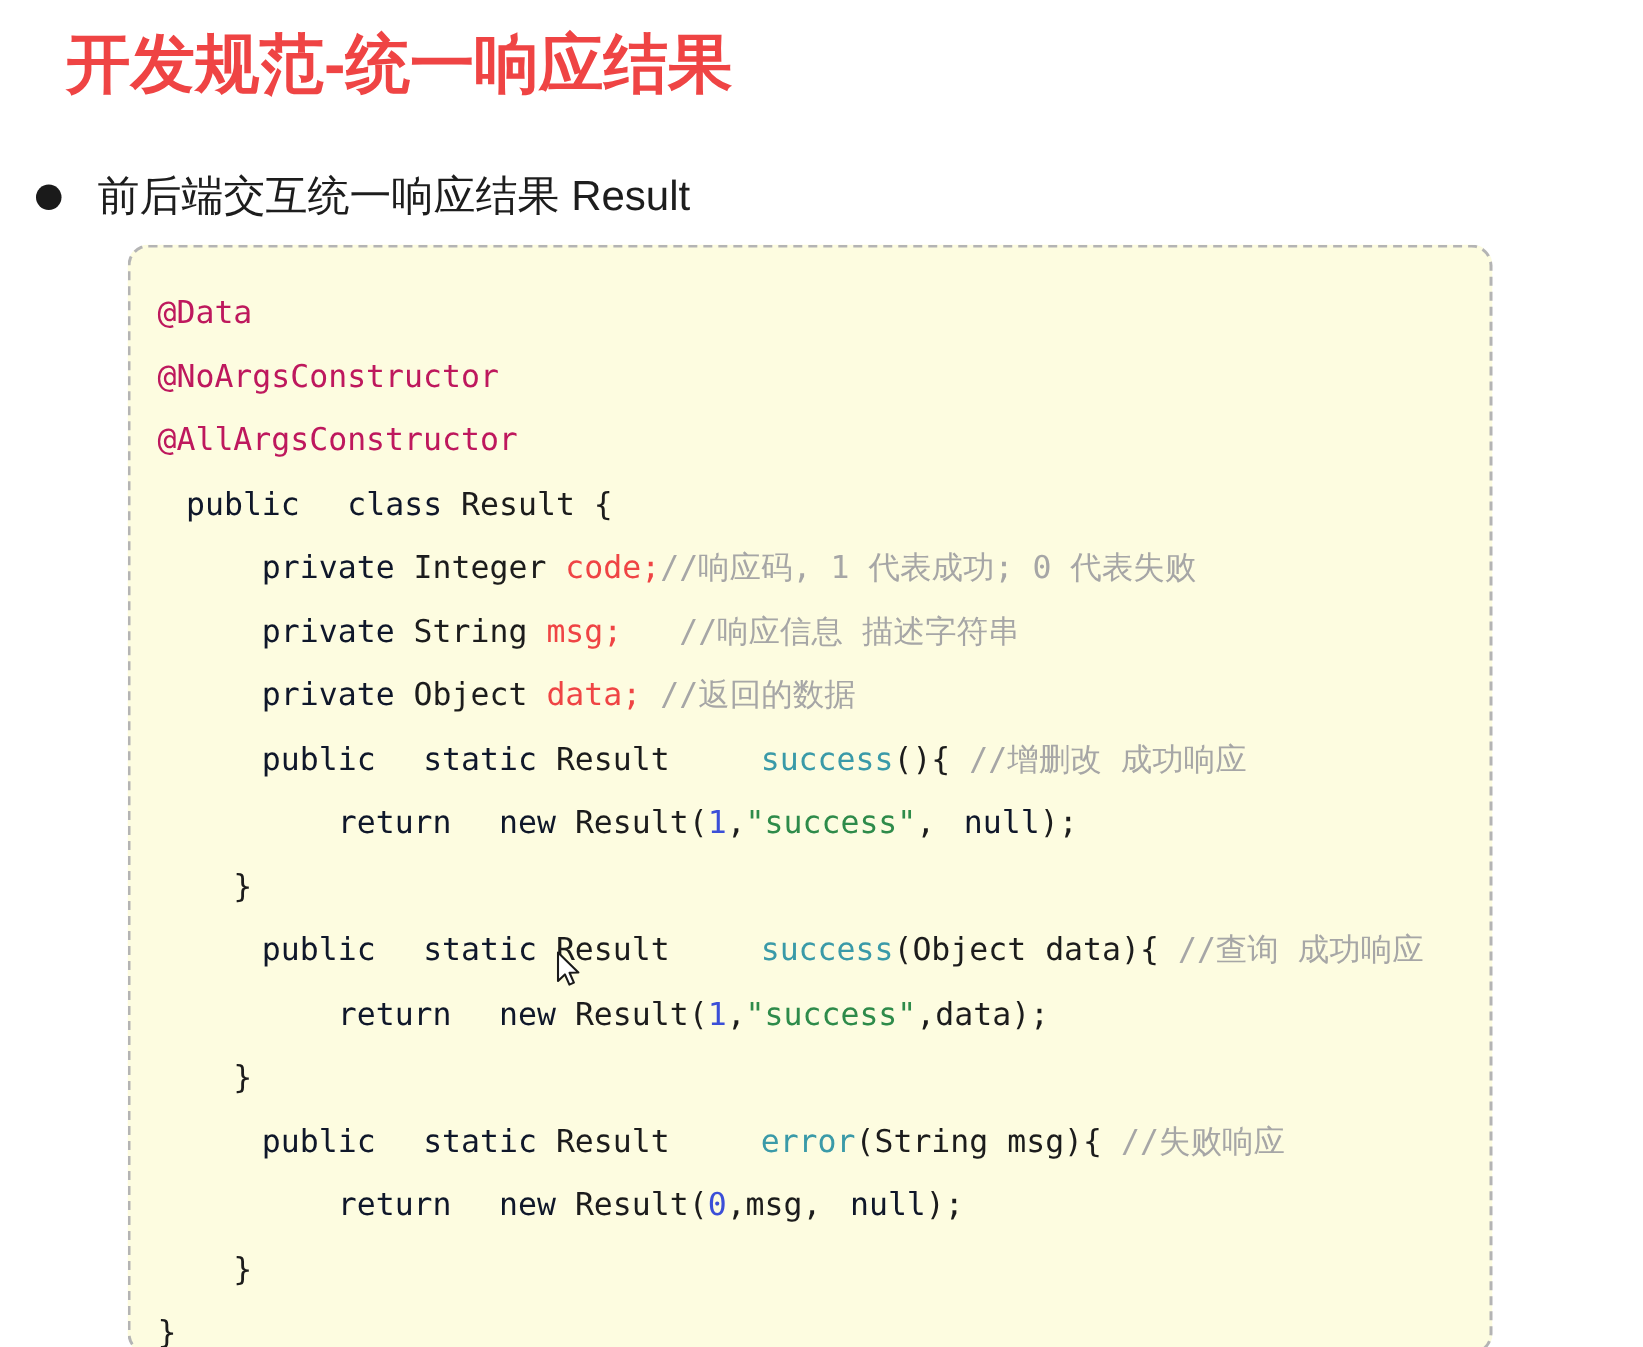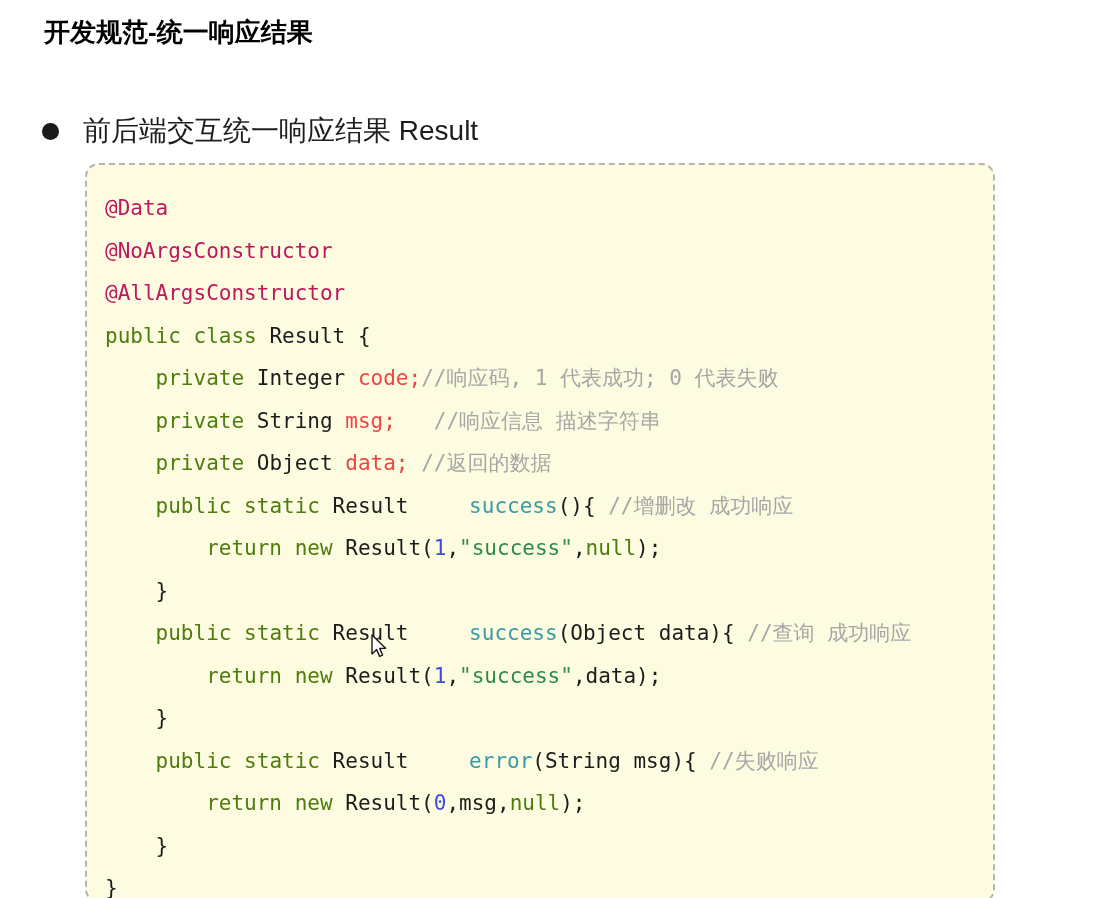--- a/index.html
+++ b/index.html
@@ -13,32 +13,32 @@
     position: relative;
     overflow: hidden;
     font-family: "Liberation Sans", "DejaVu Sans", sans-serif;
   }
 
   
   .slide-title {
     position: absolute;
     left: 44px;
     top: 16px;
-    font-size: 26px;
+    font-size: 43px;
     font-weight: bold;
-    color: #000000;
+    color: #ef4444;
     letter-spacing: 0px;
     white-space: nowrap;
     line-height: 1.3;
   }
 
   
   .bullet-row {
     position: absolute;
-    left: 42px;
+    left: 24px;
     top: 112px;
     display: flex;
     align-items: center;
     gap: 24px;
   }
   .bullet-dot {
     width: 17px;
     height: 17px;
     border-radius: 50%;
     background: #1a1a1a;
@@ -70,21 +70,21 @@
     font-size: 21px;
     line-height: 42.5px;
     padding: 8px 16px 0 18px;
     white-space: pre;
     color: #1c1c1c;
   }
   .code-line { height: 42.5px; white-space: pre; }
 
   
   .tok-ann  { color: #be185d; }
-  .tok-kw   { color: #4d7c0f; }
+  .tok-kw   { color: #0f172a; margin-left: 19px; }
   .tok-field{ color: #ef4444; }
   .tok-meth { color: #3a9aa8; margin-left: 48px; }
   .tok-str  { color: #2e8b4a; }
   .tok-num  { color: #3b4fd8; }
   .tok-cmt  { color: #a6a6a6; }
   .tok-pun  { color: #1c1c1c; text-align: right; }
 
   
   .cursor {
     position: absolute;

